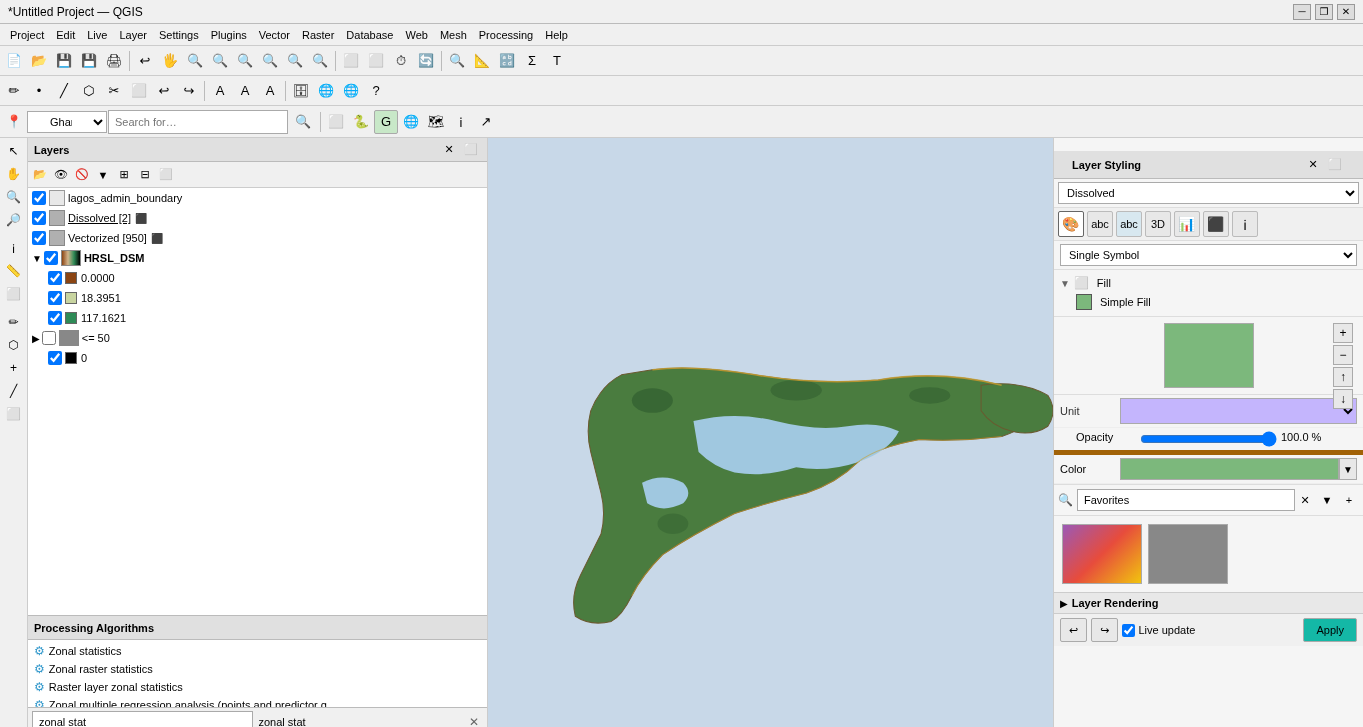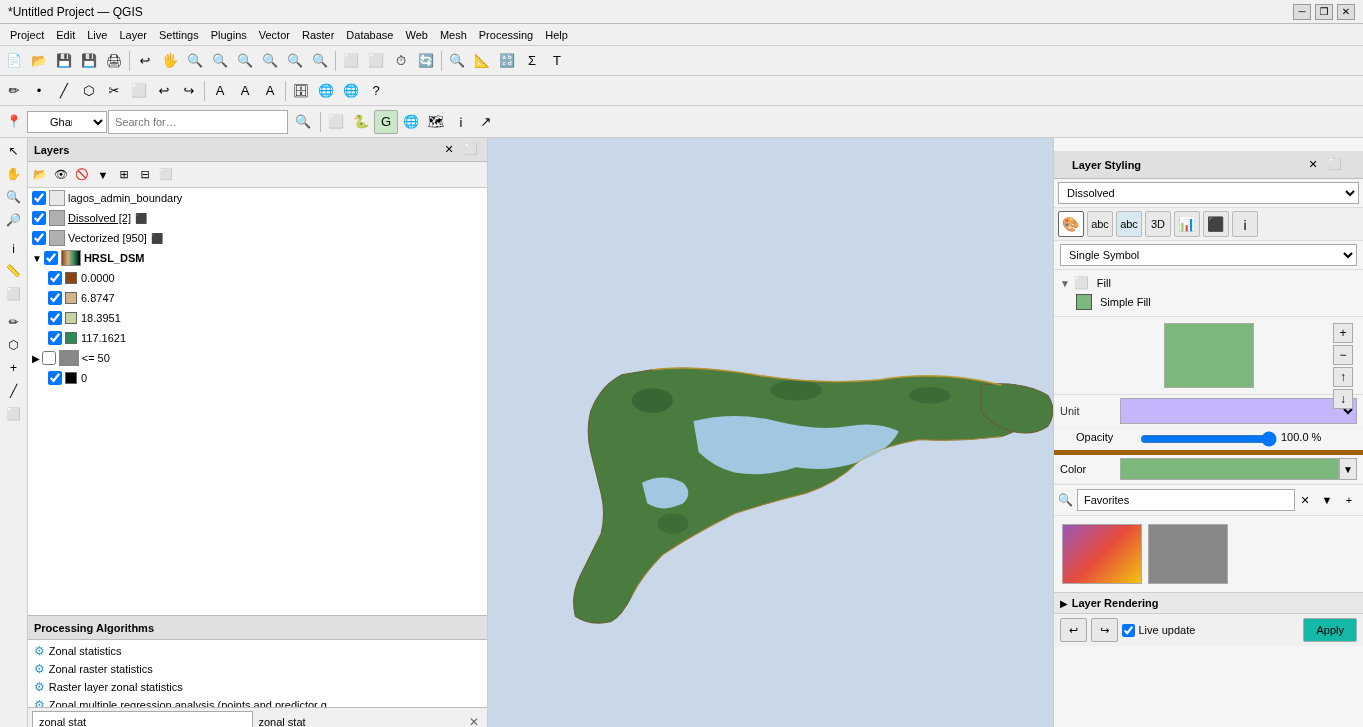--- a/index.html
+++ b/index.html
@@ -278,25 +278,20 @@
             <span class="layer-name bold">HRSL_DSM</span>
           </div>
 
           <div class="layer-item layer-indent">
             <input type="checkbox" class="layer-check" checked="" style="">
             <span class="layer-swatch" style="background:#8B4513;"></span>
             <span class="layer-name">0.0000</span>
           </div>
           <div class="layer-item layer-indent">
             <input type="checkbox" class="layer-check" checked="" style="">
-            <span class="layer-swatch" style="background:#d2b48c;"></span>
-            <span class="layer-name">6.8747</span>
-          </div>
-          <div class="layer-item layer-indent">
-            <input type="checkbox" class="layer-check" checked="" style="">
             <span class="layer-swatch" style="background:#c8d4a0;"></span>
             <span class="layer-name">18.3951</span>
           </div>
           <div class="layer-item layer-indent">
             <input type="checkbox" class="layer-check" checked="" style="">
             <span class="layer-swatch" style="background:#2e8b57;"></span>
             <span class="layer-name">117.1621</span>
           </div>
 
           <div class="layer-item">

